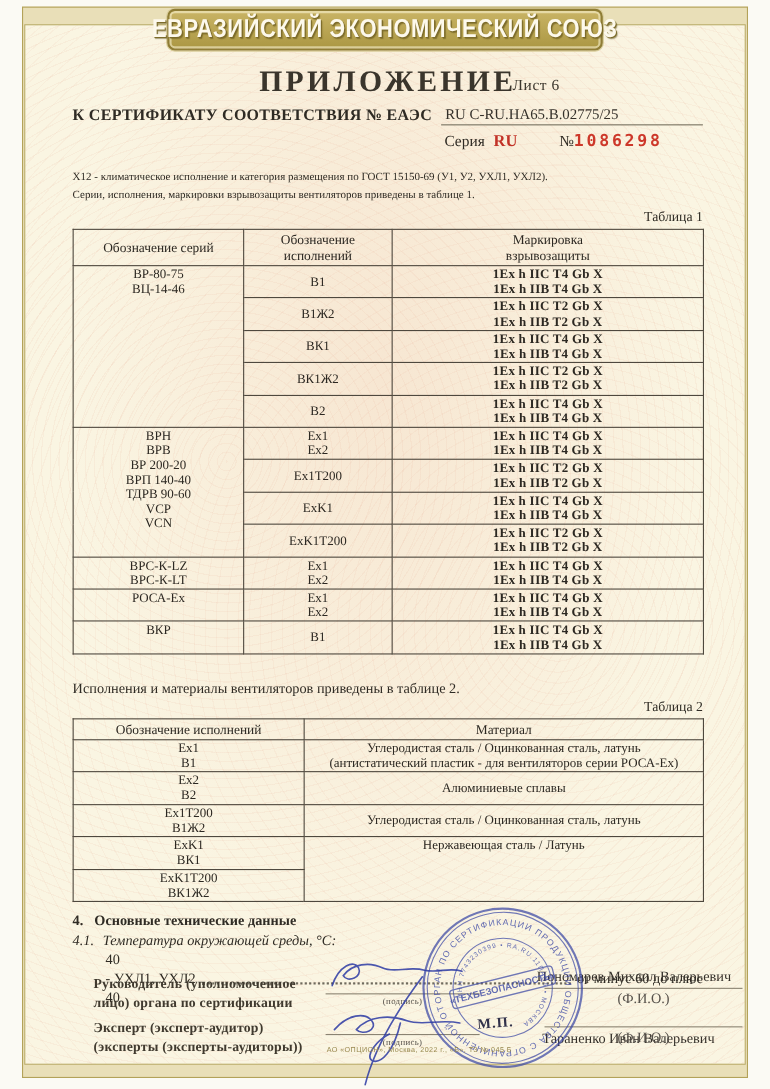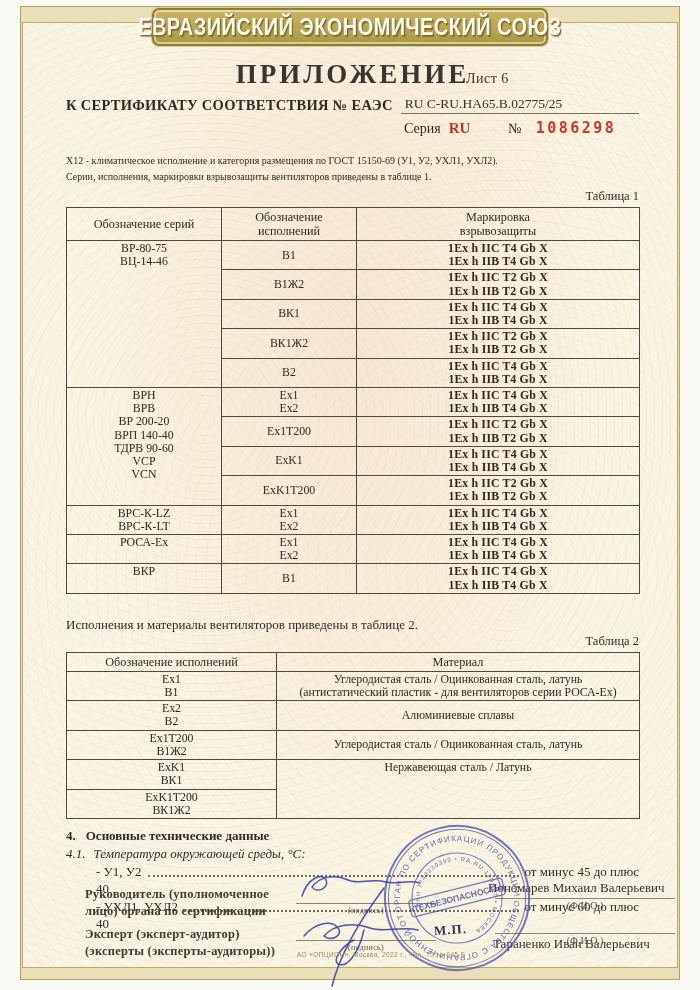--- a/index.html
+++ b/index.html
@@ -28,21 +28,21 @@
   .cwrap{width:573px;}
   .title-row{position:relative;margin-top:36px;text-align:center;height:30px;}
   .title{font-size:27px;font-weight:bold;letter-spacing:3px;color:#3a352c;}
   .sheet{position:absolute;left:400px;bottom:2px;font-size:14px;color:#3a352c;letter-spacing:.5px;}
   .cert-row{display:flex;align-items:flex-end;margin-top:7px;}
   .cert-label{font-weight:bold;font-size:14.5px;white-space:nowrap;letter-spacing:.3px;}
   .cert-num{flex:1;margin-left:8px;border-bottom:1px solid #76705f;font-size:13.5px;padding:0 0 1px 4px;color:#34302a;}
   .seria-row{margin-top:5px;margin-left:338px;display:flex;align-items:baseline;font-size:14px;}
   .seria-ru{color:#c23227;font-weight:bold;margin-left:8px;font-size:15px;}
   .numsign{margin-left:38px;}
-  .blanknum{color:#cd382a;font-family:"DejaVu Sans Mono",monospace;font-weight:bold;font-size:15px;letter-spacing:2.5px;margin-left:14px;}
+  .blanknum{color:#cd382a;font-family:"DejaVu Sans Mono",monospace;font-weight:bold;font-size:15px;letter-spacing:2.5px;}
   .intro{margin-top:16px;font-size:10px;line-height:16px;}
   .tcap{margin-top:4px;text-align:right;font-size:12.5px;}
   table{border-collapse:collapse;width:573px;table-layout:fixed;margin-top:3px;font-size:11.8px;line-height:13.2px;color:#2c2822;}
   th,td{border:1px solid #4e483e;padding:1px 3px;text-align:center;vertical-align:middle;}
   th{font-weight:normal;font-size:12.2px;line-height:14px;padding:2px 3px;}
   td.vtop{vertical-align:top;}
   td.marks{font-weight:bold;letter-spacing:.2px;}
   .note{margin-top:23px;font-size:13px;}
   .sec4{margin-top:9px;font-size:13px;font-weight:bold;}
   .sec4 .n{margin-right:10px;}
@@ -53,21 +53,21 @@
   .leader{flex:1;border-bottom:2px dotted #6f6a5d;margin:0 6px 3px 6px;height:12px;}
   .t-right{white-space:nowrap;}
   .t-wrap{padding-left:30px;font-size:13px;margin-top:1px;}
   
   .sig-area{position:absolute;left:0;top:0;width:700px;height:842px;pointer-events:none;}
   .lbl{position:absolute;font-size:12.5px;font-weight:bold;color:#403a2f;line-height:17px;letter-spacing:.2px;}
   .sigline{position:absolute;border-bottom:1px solid #8a8372;width:140px;}
   .cap{position:absolute;font-size:8px;color:#55504a;width:140px;text-align:center;letter-spacing:.3px;}
   .name{position:absolute;font-size:13px;color:#35302a;white-space:nowrap;}
   .fioline{position:absolute;border-bottom:1px solid #8a8372;width:180px;}
-  .fiocap{position:absolute;font-size:10px;color:#55504a;width:180px;text-align:center;}
+  .fiocap{position:absolute;font-size:13px;color:#55504a;width:180px;text-align:center;}
   .mp{position:absolute;font-size:13px;font-weight:bold;letter-spacing:1px;color:#31314a;transform:rotate(-4deg);}
   .stamp{position:absolute;left:372px;top:820px;opacity:.92;}
   .sigs{position:absolute;left:288px;top:868px;}
   .smallprint{position:absolute;left:297px;top:951px;font-size:6.5px;color:#98894f;letter-spacing:.4px;z-index:6;font-family:"Liberation Sans",sans-serif;}
 </style>
 </head>
 <body>
 
 <div class="page">
   <div class="frame"></div>
@@ -200,25 +200,20 @@
               </tr>
             </tbody>
         </table>
         <div class="sec4">
           <span class="n">4.</span><span>Основные технические данные</span>
         </div>
         <div class="item41">
           <span class="n">4.1.</span><span>Температура окружающей среды, °С:</span>
         </div>
         <div id="temp-rows">
-            <div class="t-row">
-              <span class="t-left">- У1, У2</span>
-              <span class="leader"></span>
-              <span class="t-right">от минус 45 до плюс</span>
-            </div>
             <div class="t-wrap">40</div>
             <div class="t-row">
               <span class="t-left">- УХЛ1, УХЛ2</span>
               <span class="leader"></span>
               <span class="t-right">от минус 60 до плюс</span>
             </div>
             <div class="t-wrap">40</div>
           </div>
       </div>
     </div>

